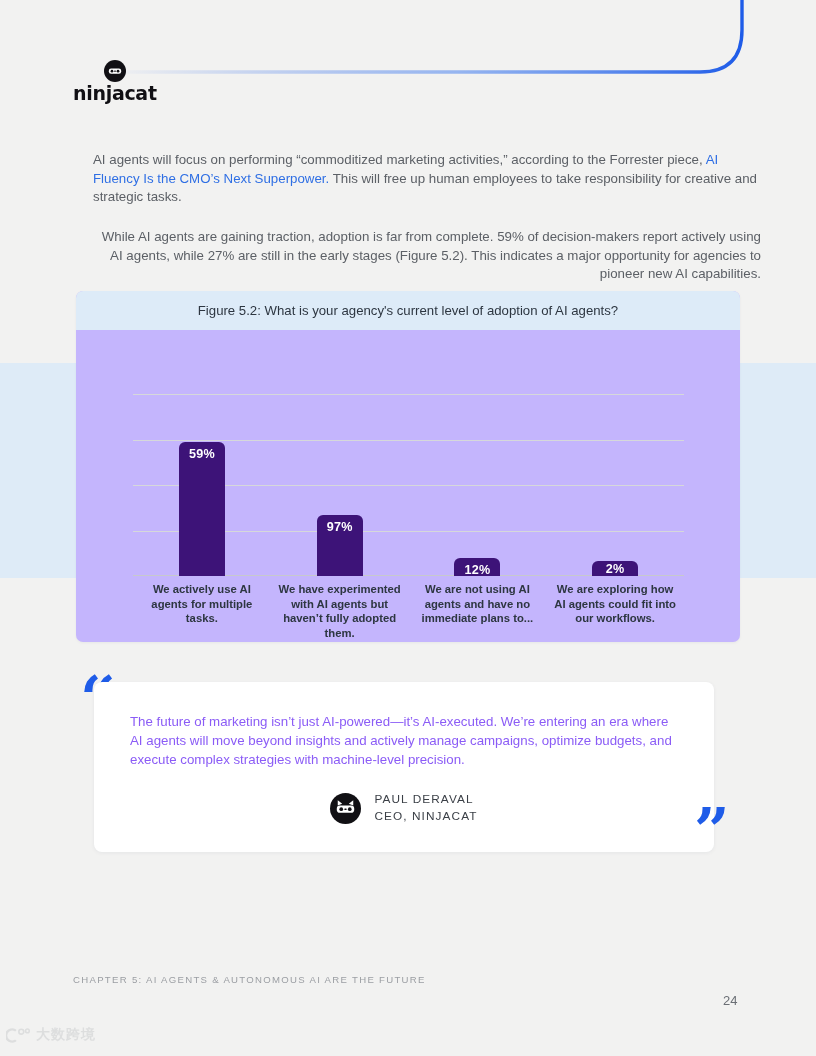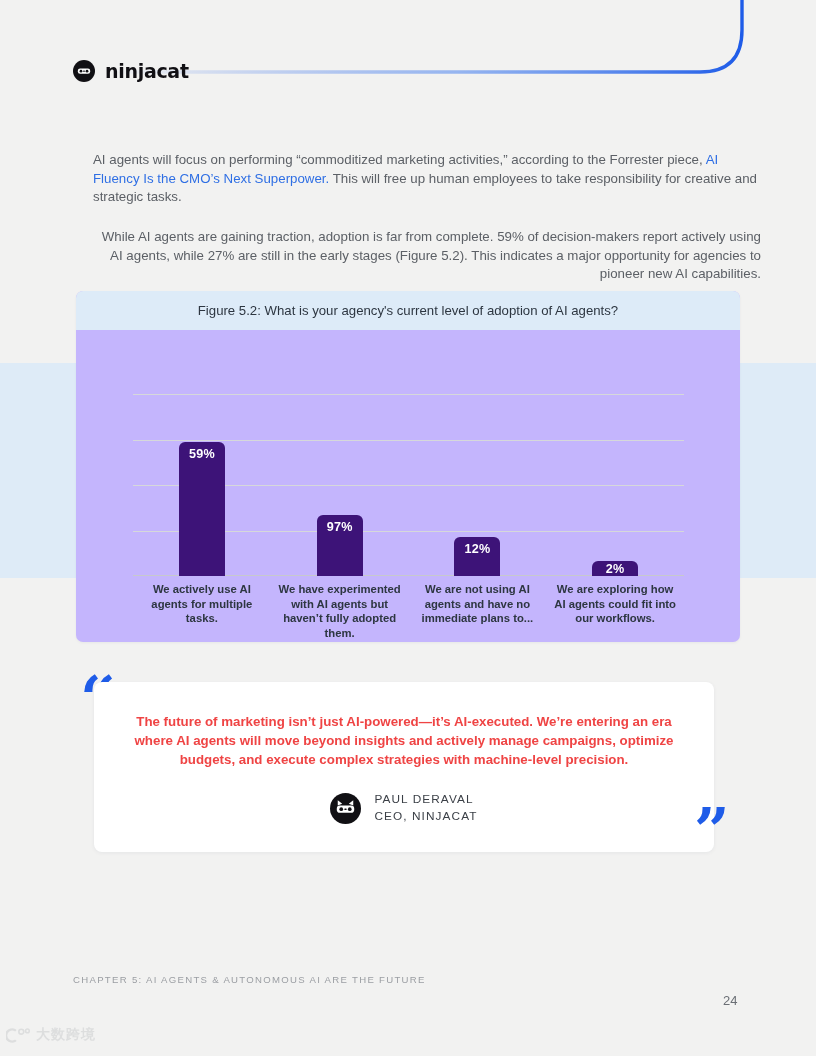--- a/index.html
+++ b/index.html
@@ -9,21 +9,21 @@
     font-family:"Liberation Sans","DejaVu Sans",sans-serif;
     -webkit-font-smoothing:antialiased;
   }
   .page{position:absolute;inset:0;}
 
   
   .rule-wrap{position:absolute;left:0;top:0;width:816px;height:120px;pointer-events:none;}
   .rule-wrap svg{display:block;}
 
   
-  .logo{position:absolute;left:73px;top:60px;display:flex;align-items:center;gap:10px;}
+  .logo{position:absolute;left:73px;top:60px;display:flex;align-items:center;gap:0;flex-direction:column;}
   .logo-mark{width:22px;height:22px;flex:0 0 22px;}
   .logo-word{font-size:19px;font-weight:700;color:#111014;letter-spacing:-0.3px;
              font-family:"DejaVu Sans","Liberation Sans",sans-serif;}
 
   
   .copy{position:absolute;left:73px;width:668px;color:#5c6066;font-size:13.3px;line-height:18.4px;margin-left:20px;}
   .copy.p1{top:138px;}
   .copy.p2{top:215px;text-align:right;}
   .copy a{color:#2f6fe4;text-decoration:none;}
 
@@ -49,22 +49,22 @@
            font-size:12.6px;font-weight:700;letter-spacing:.2px;}
 
   .xlabels{position:absolute;left:57px;top:252px;width:551px;display:flex;}
   .xlabel{flex:1;text-align:center;font-size:11.3px;line-height:14.6px;font-weight:700;color:#2d3641;padding:0 6px;box-sizing:border-box;}
 
   
   .quote-open{position:absolute;left:80px;top:668px;font-size:62px;line-height:62px;color:#1f5ce8;
               font-weight:700;font-family:"DejaVu Serif","Liberation Serif",serif;}
   .quote-card{position:absolute;left:94px;top:682px;width:620px;height:170px;background:#ffffff;
               border-radius:8px;box-shadow:0 1px 4px rgba(20,30,60,.06);}
-  .quote-text{position:absolute;left:36px;top:30px;width:548px;text-align:center;color:#ef4444;
-              font-size:13.3px;line-height:19.2px;font-weight:bold;}
+  .quote-text{position:absolute;left:36px;top:30px;width:548px;color:#8b5cf6;
+              font-size:13.3px;line-height:19.2px;}
   .attrib{position:absolute;left:0;right:0;top:110px;display:flex;justify-content:center;align-items:center;gap:13px;}
   .avatar{width:31px;height:31px;flex:0 0 31px;}
   .attrib-lines{display:flex;flex-direction:column;gap:2px;}
   .attrib-name,.attrib-role{font-size:11.8px;letter-spacing:1.1px;color:#3a3f46;line-height:15px;}
   .quote-close{position:absolute;left:694px;top:800px;font-size:62px;line-height:62px;color:#1f5ce8;
                font-weight:700;font-family:"DejaVu Serif","Liberation Serif",serif;}
 
   
   .footer-txt{position:absolute;left:73px;top:974px;font-size:9.6px;letter-spacing:1.3px;color:#9b9ea3;}
   .footer-page{position:absolute;left:723px;top:993px;font-size:13px;color:#6b6f75;}
@@ -132,21 +132,21 @@
             <div class="bar" style="height:134px;">
               <span class="bar-val">59%</span>
             </div>
           </div>
           <div class="bar-slot">
             <div class="bar" style="height:61px;">
               <span class="bar-val">97%</span>
             </div>
           </div>
           <div class="bar-slot">
-            <div class="bar" style="height:39px;">
+            <div class="bar" style="height:18px;">
               <span class="bar-val">12%</span>
             </div>
           </div>
           <div class="bar-slot">
             <div class="bar" style="height:15px;">
               <span class="bar-val" style="top:1px;">2%</span>
             </div>
           </div>
         </div>
       </div>

